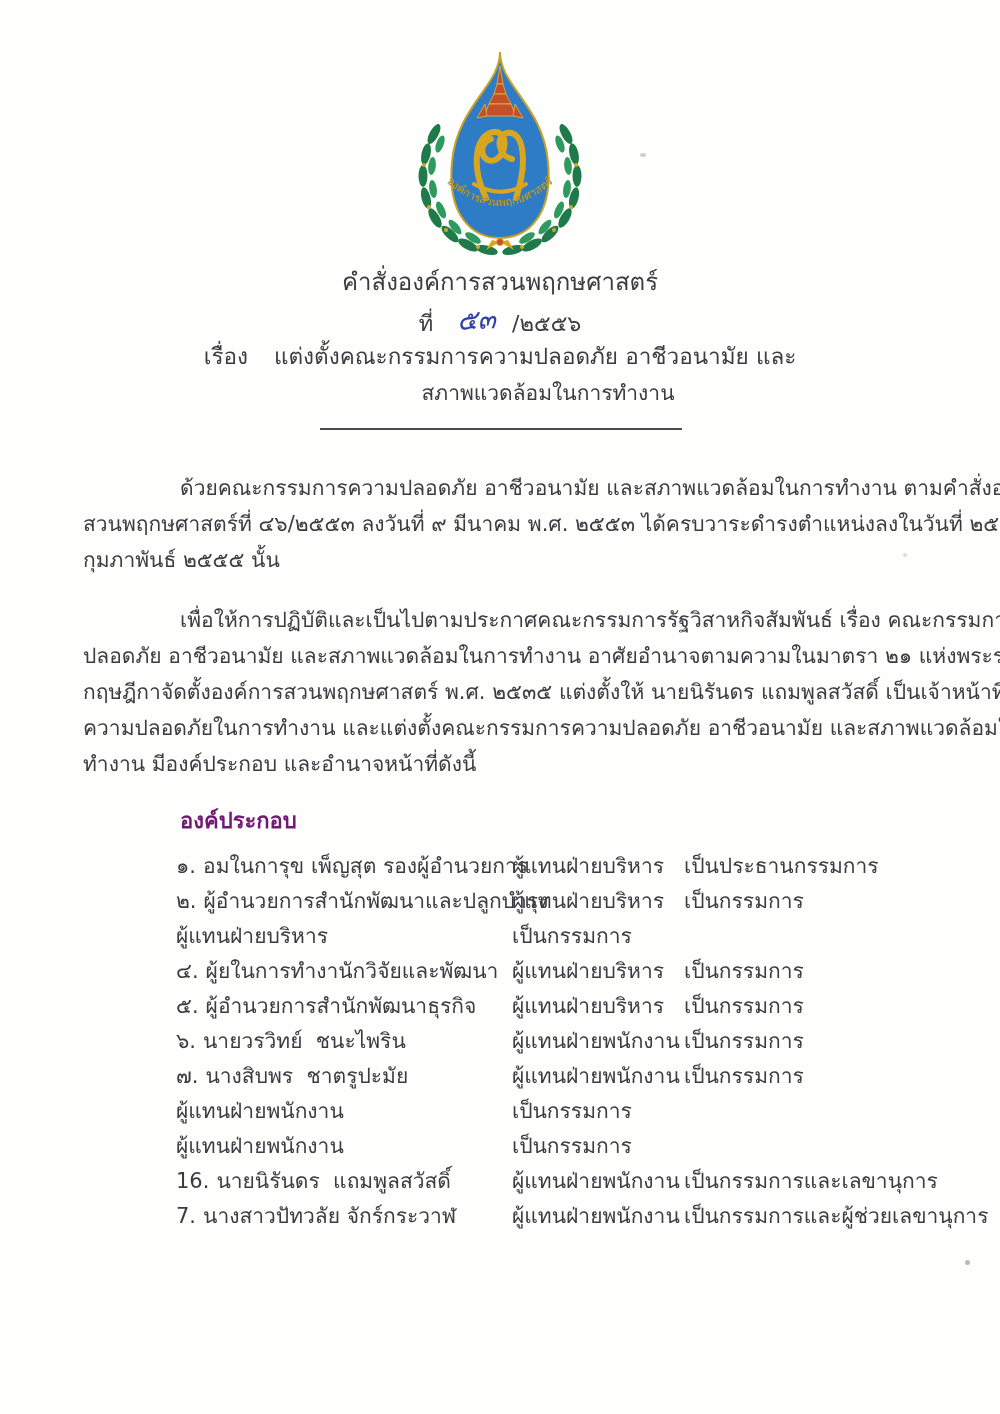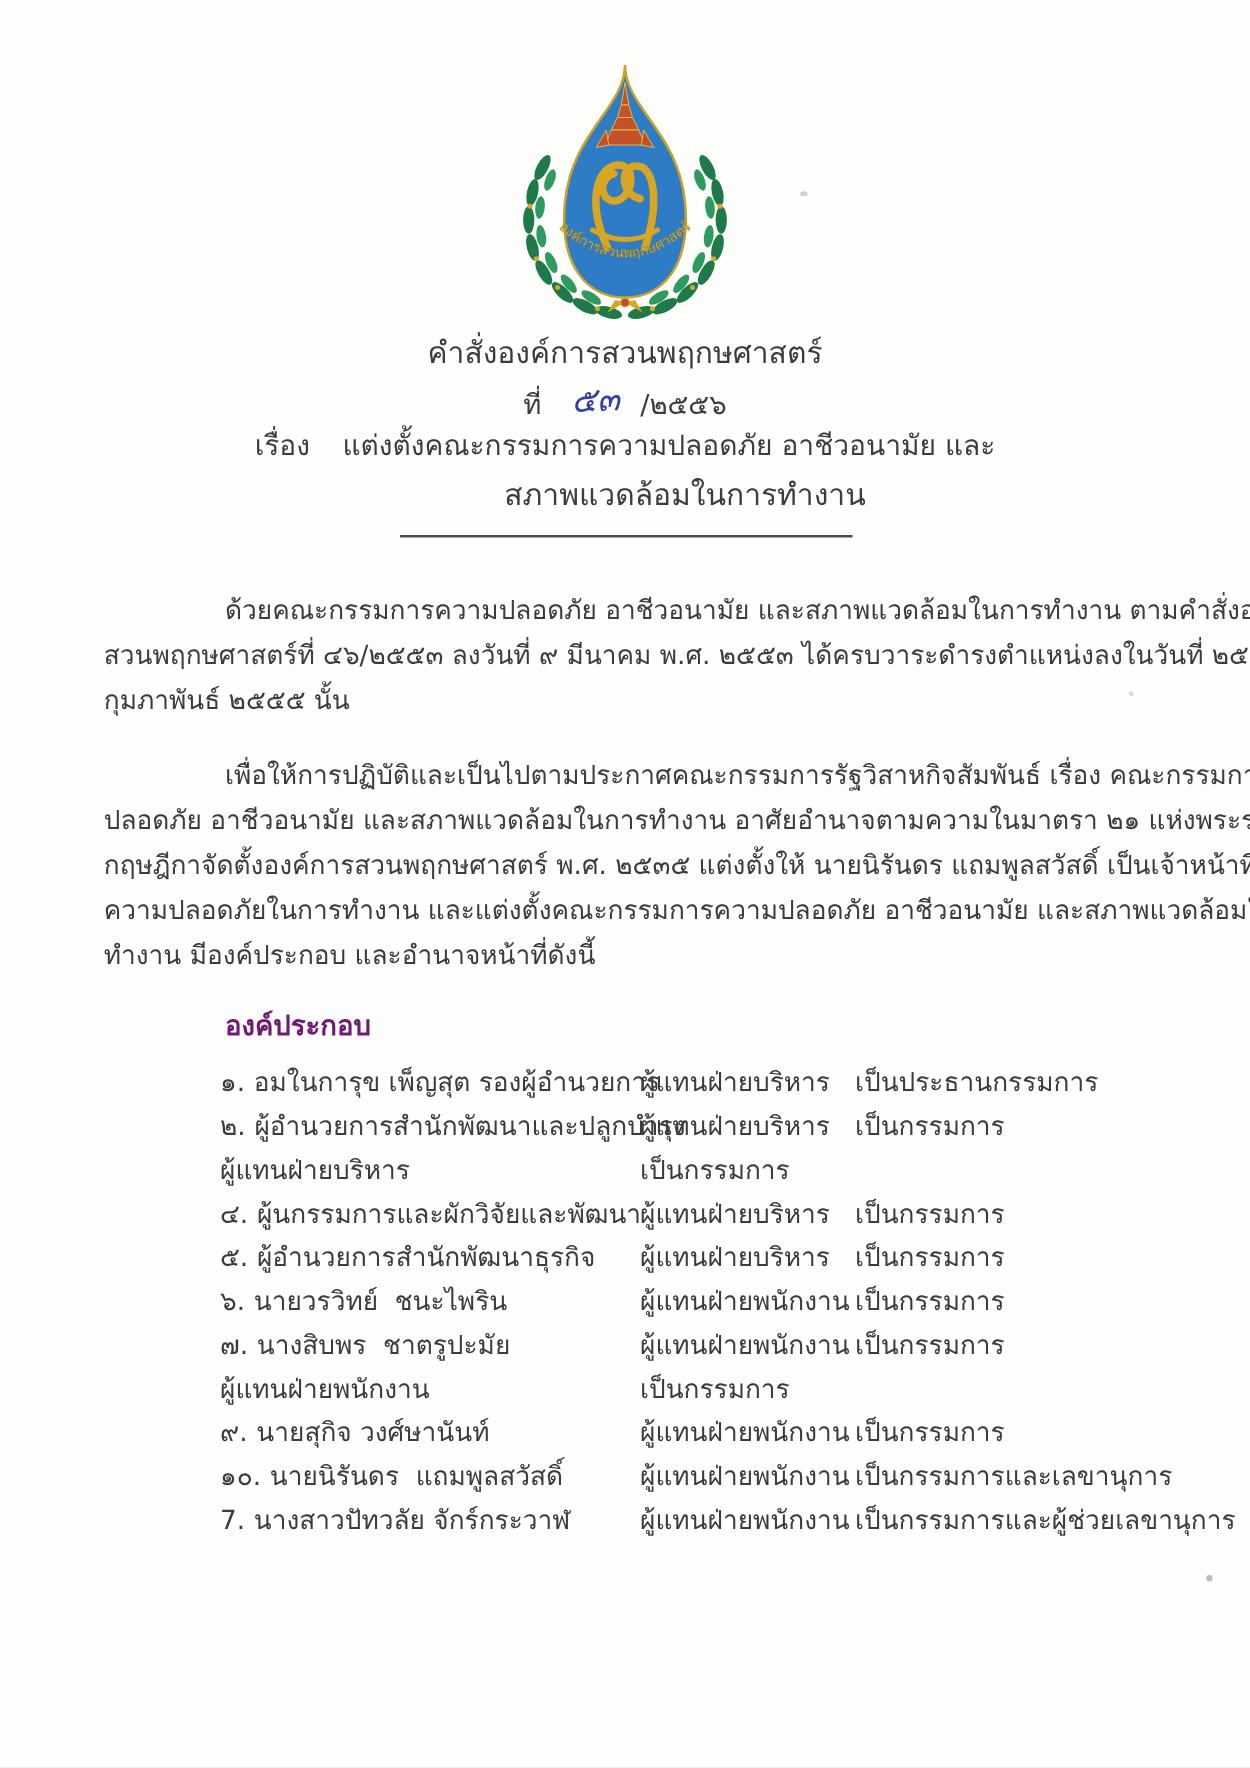--- a/index.html
+++ b/index.html
@@ -12,21 +12,21 @@
     color:#3b3b40;
     overflow:hidden;
   }
   
   .logo{position:absolute;left:404px;top:42px;width:192px;height:214px;}
   
   .tline{position:absolute;left:0;width:1000px;text-align:center;white-space:nowrap;}
   .t1{top:262px;font-size:24px;}
   .t2{top:300px;font-size:22px;}
   .t3{top:338px;font-size:22.5px;}
-  .t4{top:376px;font-size:24px;padding-left:96px;box-sizing:border-box;}
+  .t4{top:376px;font-size:21px;padding-left:96px;box-sizing:border-box;}
   .handwritten{
     display:inline-block;
     color:#3340a4;
     font-size:27px;
     font-style:italic;
     transform:rotate(-3deg) translateY(-2px);
     margin:0 10px 0 24px;
   }
   .num-suffix{margin-left:6px;}
   .subject-label{margin-right:26px;}
@@ -190,21 +190,21 @@
       <div class="c2">ผู้แทนฝ่ายบริหาร</div>
       <div class="c3">เป็นกรรมการ</div>
     </div>
 
     <div class="row">
       <div class="c2">ผู้แทนฝ่ายบริหาร</div>
       <div class="c3">เป็นกรรมการ</div>
     </div>
 
     <div class="row">
-      <div class="c1"><span class="no">๔.</span><span>ผู้นกรรมการและผักวิจัยและพัฒนา</span></div>
+      <div class="c1"><span class="no">๔.</span><span>ผู้ยในการทำงานักวิจัยและพัฒนา</span></div>
       <div class="c2">ผู้แทนฝ่ายบริหาร</div>
       <div class="c3">เป็นกรรมการ</div>
     </div>
 
     <div class="row">
       <div class="c1"><span class="no">๕.</span><span>ผู้อำนวยการสำนักพัฒนาธุรกิจ</span></div>
       <div class="c2">ผู้แทนฝ่ายบริหาร</div>
       <div class="c3">เป็นกรรมการ</div>
     </div>
 
@@ -219,27 +219,26 @@
       <div class="c2">ผู้แทนฝ่ายพนักงาน</div>
       <div class="c3">เป็นกรรมการ</div>
     </div>
 
     <div class="row">
       <div class="c2">ผู้แทนฝ่ายพนักงาน</div>
       <div class="c3">เป็นกรรมการ</div>
     </div>
 
     <div class="row">
-      <div class="c1"><span class="no">๙.</span><span>นายสุกิจ วงศ์ษานันท์</span></div>
-      <div class="c2">ผู้แทนฝ่ายพนักงาน</div>
-      <div class="c3">เป็นกรรมการ</div>
-    </div>
-
-    <div class="row">
-      <div class="c1"><span class="no">๑๐.</span><span>นายนิรันดร  แถมพูลสวัสดิ์</span></div>
+      <div class="c2">ผู้แทนฝ่ายพนักงาน</div>
+      <div class="c3">เป็นกรรมการ</div>
+    </div>
+
+    <div class="row">
+      <div class="c1"><span class="no">16.</span><span>นายนิรันดร  แถมพูลสวัสดิ์</span></div>
       <div class="c2">ผู้แทนฝ่ายพนักงาน</div>
       <div class="c3">เป็นกรรมการและเลขานุการ</div>
     </div>
 
     <div class="row">
       <div class="c1"><span class="no">7.</span><span>นางสาวปัทวลัย จักร์กระวาฬ</span></div>
       <div class="c2">ผู้แทนฝ่ายพนักงาน</div>
       <div class="c3">เป็นกรรมการและผู้ช่วยเลขานุการ</div>
     </div>
 

